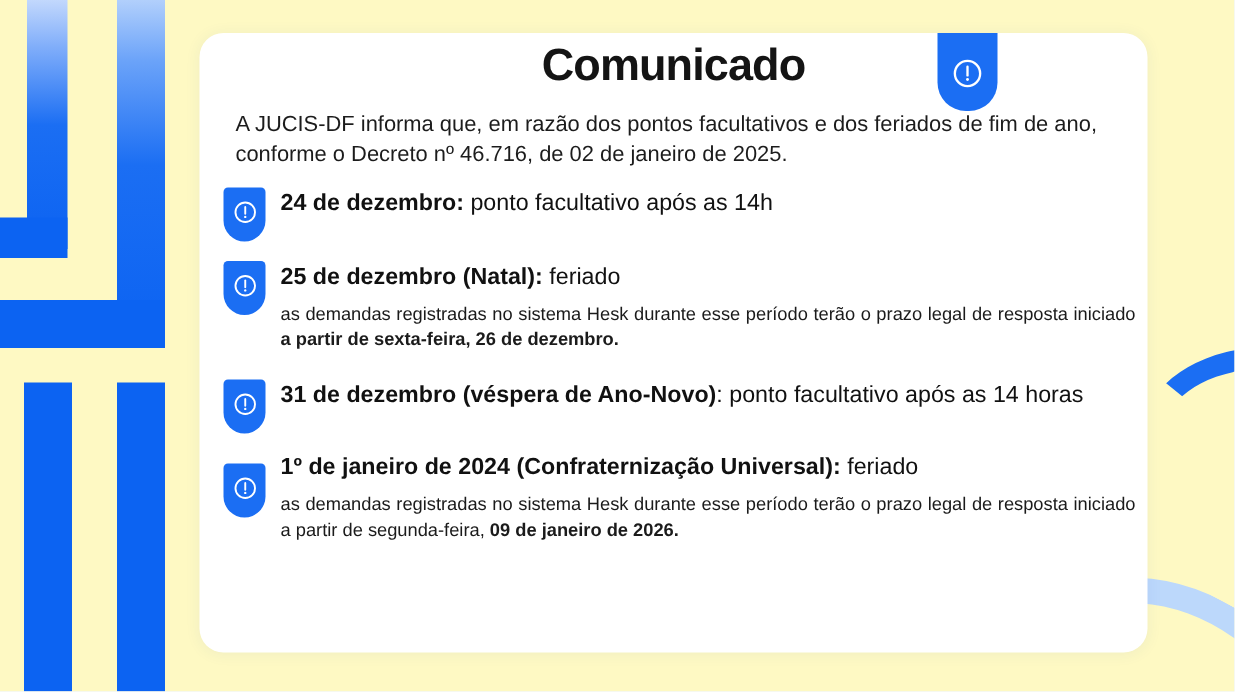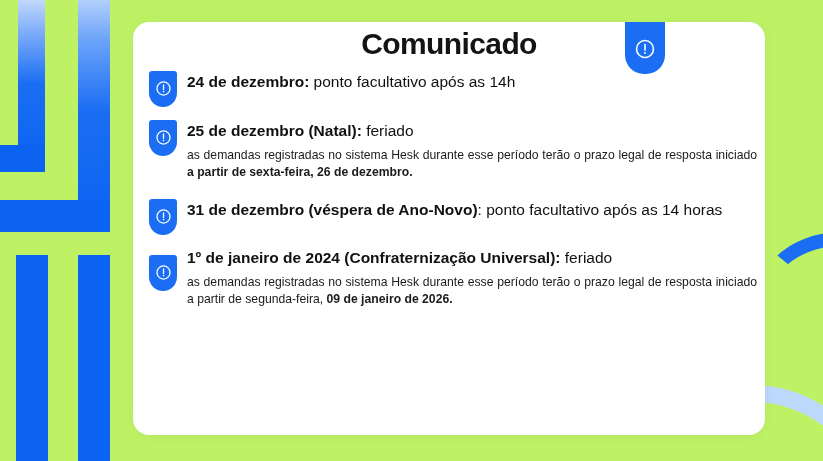--- a/index.html
+++ b/index.html
@@ -2,21 +2,21 @@
 <html><head>
 <meta charset="utf-8">
 <style>
   html,body{margin:0;padding:0;}
   body{
     width:823px;height:461px;overflow:hidden;
     background:#e8f0fd;
     font-family:"Liberation Sans", sans-serif;
     position:relative;
   }
-  #stage{position:absolute;inset:0;width:823px;height:461px;overflow:hidden;background:#bef264;}
+  #stage{position:absolute;inset:0;width:823px;height:461px;overflow:hidden;background:#fef9c3;}
 
   
   .deco-left{position:absolute;left:0;top:0;width:135px;height:461px;overflow:hidden;}
   
   .j1-v{position:absolute;left:18px;top:-6px;width:27px;height:172px;
         background:linear-gradient(180deg,#cfe0fd 0%,#7fadfa 22%,#1b6ef3 52%,#0c63f2 100%);}
   .j1-h{position:absolute;left:-40px;top:145px;width:85px;height:27px;
         background:#0c63f2;border-bottom-left-radius:4px;}
 
   .j2-v{position:absolute;left:78px;top:-6px;width:32px;height:232px;
@@ -145,20 +145,21 @@
           <line x1="12" y1="7" x2="12" y2="13.4" stroke="#ffffff" stroke-width="1.7" stroke-linecap="round"></line>
           <circle cx="12" cy="16.4" r="1.05" fill="#ffffff"></circle>
         </svg>
       </span>
     </div>
 
     <div class="title-wrap">
       <p class="title-1">Comunicado</p>
     </div>
 
+    <p class="intro">A JUCIS-DF informa que, em razão dos pontos facultativos e dos feriados de fim de ano, conforme o Decreto nº 46.716, de 02 de janeiro de 2025.</p>
 
     <div class="items">
 
       <div class="item i1">
         <span class="bullet">
           <span class="glyph">
             <svg width="17" height="17" viewBox="0 0 24 24" fill="none">
               <circle cx="12" cy="12" r="9.2" stroke="#ffffff" stroke-width="1.8"></circle>
               <line x1="12" y1="7" x2="12" y2="13.4" stroke="#ffffff" stroke-width="1.8" stroke-linecap="round"></line>
               <circle cx="12" cy="16.4" r="1.1" fill="#ffffff"></circle>

